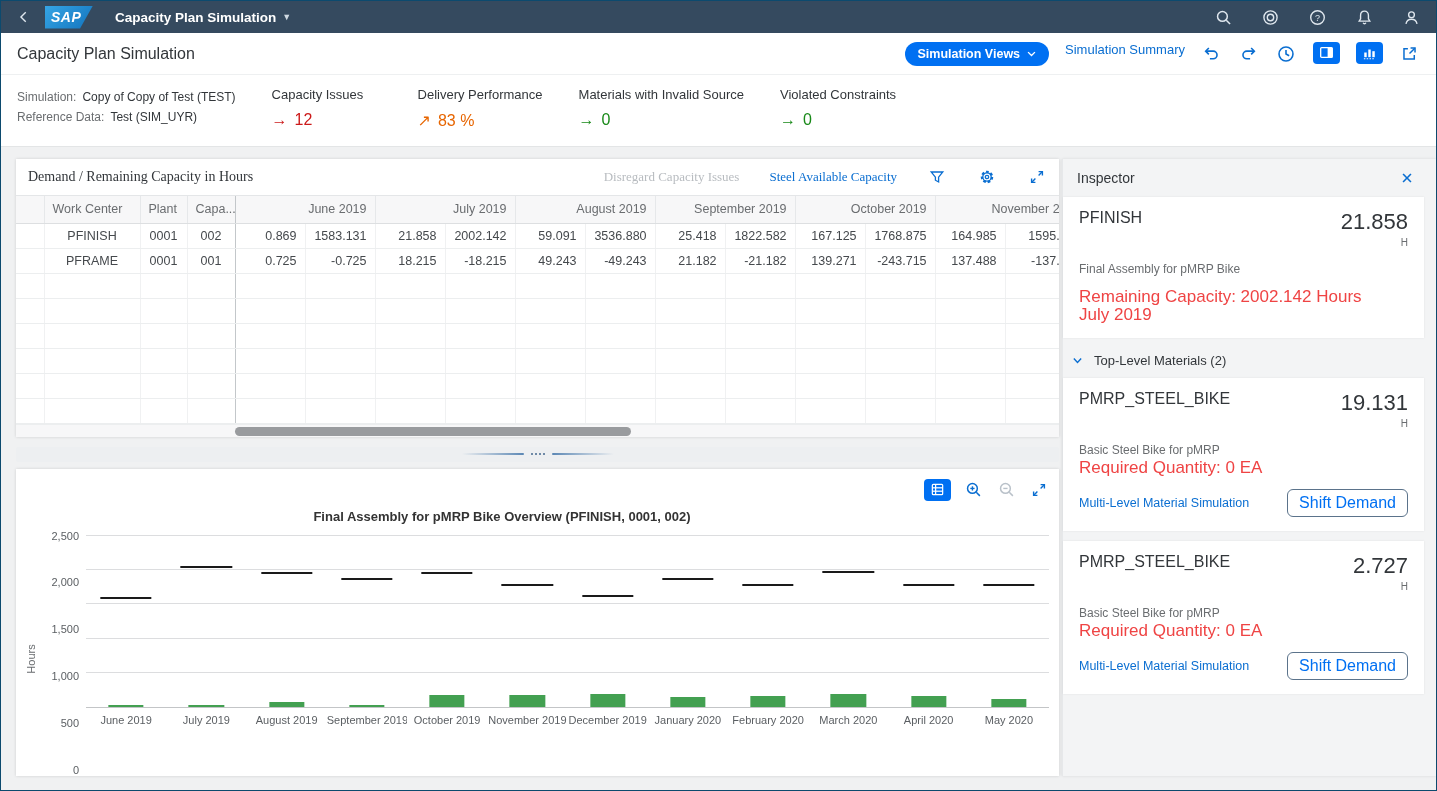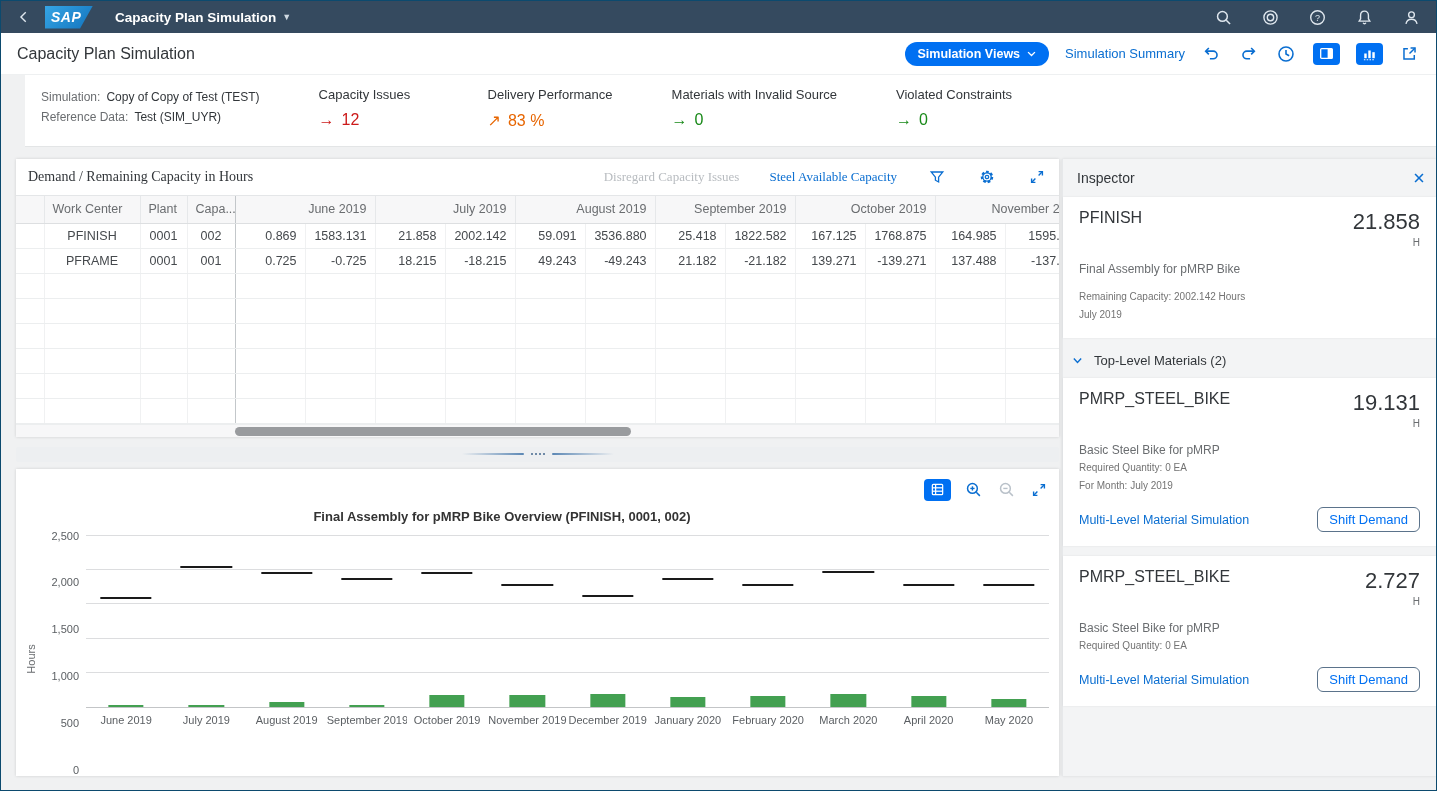--- a/index.html
+++ b/index.html
@@ -14,30 +14,30 @@
     clip-path:polygon(0 0,100% 0,calc(100% - 13px) 100%,0 100%); color:#fff; font-weight:bold; font-style:italic;
     font-size:14px; display:flex; align-items:center; padding-left:6px; letter-spacing:.5px; }
   .shell-title { color:#fff; font-size:13.5px; font-weight:700; display:flex; align-items:center; gap:6px; margin-left:8px; cursor:pointer; }
   .shell-title .caret { font-size:9px; color:#cfd9e2; }
   .shell-right { margin-left:auto; display:flex; gap:30px; align-items:center; }
   .shell-right svg { display:block; cursor:pointer; }
 
   
   .page-header { height:42px; background:#fff; display:flex; align-items:center; padding:0 16px; flex:0 0 auto; border-bottom:1px solid #eef0f1; }
   .page-title { font-size:16px; color:#32363a; }
-  .ph-right { margin-left:auto; display:flex; align-items:center; gap:16px; }
+  .ph-right { margin-left:auto; display:flex; gap:16px; }
   .btn-views { background:#0070f2; color:#fff; border:none; border-radius:15px; font-size:12.5px; font-weight:700;
     padding:5px 12px; display:flex; align-items:center; gap:6px; cursor:pointer; font-family:inherit; }
   .link { color:#0a6ed1; font-size:13px; cursor:pointer; text-decoration:none; }
   .ic-btn { color:#0a6ed1; display:flex; align-items:center; cursor:pointer; background:none; border:none; padding:2px; }
   .ic-btn.disabled { color:#b9c1c9; cursor:default; }
   .tgl { width:27px; height:22px; background:#0070f2; border:none; border-radius:4px; display:flex; align-items:center; justify-content:center; cursor:pointer; }
 
   
-  .kpi-strip { background:#fff; padding:12px 16px 16px; display:flex; gap:59px; flex:0 0 auto; border-bottom:1px solid #e3e5e6;margin-left:24px; }
+  .kpi-strip { background:#fff; padding:12px 16px 16px; display:flex; gap:36px; flex:0 0 auto; border-bottom:1px solid #e3e5e6; }
   .sim-block { font-size:12px; line-height:20px; }
   .sim-block .lbl { color:#6a6d70; margin-right:6px; }
   .sim-block .val { color:#32363a; }
   .kpi { min-width:110px; }
   .kpi .kpi-label { font-size:13px; color:#32363a; margin-bottom:9px; }
   .kpi .kpi-value { font-size:16px; display:flex; gap:7px; align-items:baseline; }
 
   
   .main { flex:1; display:flex; gap:3px; padding:12px 0 14px 15px; min-height:0; }
   .left-col { flex:1; min-width:0; display:flex; flex-direction:column; }
@@ -87,38 +87,38 @@
   .capline { position:absolute; height:2px; left:50%; transform:translateX(-50%); width:64%; max-width:60px; }
   .x-labels { display:flex; margin-top:6px; }
   .xlabel { flex:1; text-align:center; font-size:11px; color:#5a5e62; white-space:nowrap; overflow:hidden; }
   .period { text-align:center; font-size:11px; color:#6a6d70; margin:18px 128px 4px 55px; }
   .legend { width:126px; padding:6px 0 0 6px; display:flex; flex-direction:column; gap:8px; flex:0 0 auto; }
   .lrow { display:flex; align-items:center; gap:7px; font-size:11px; color:#3c4045; }
   .lswatch { width:11px; height:11px; flex:0 0 auto; }
   .lswatch-line { width:13px; height:2px; flex:0 0 auto; }
 
   
-  .inspector { width:374px; flex:0 0 auto; background:#f3f4f5; border-left:1px solid #e6e8ea; display:flex; flex-direction:column; box-shadow:0 0 3px rgba(0,0,0,.10); }
+  .inspector { width:374px; flex:0 0 auto; background:#f3f4f5; border-left:1px solid #e6e8ea; display:flex; flex-direction:column; padding-right:12px; box-shadow:0 0 3px rgba(0,0,0,.10); }
   .insp-head { height:38px; display:flex; align-items:center; padding:0 6px 0 14px; }
   .insp-title { font-size:14px; color:#32363a; }
   .insp-close { margin-left:auto; color:#0a6ed1; background:none; border:none; cursor:pointer; display:flex; padding:4px; }
   .card { background:#fff; padding:12px 16px 14px; box-shadow:0 0 2px rgba(0,0,0,.08); }
   .card-top { display:flex; align-items:flex-start; }
   .card-name { font-size:16px; color:#32363a; }
   .card-num { margin-left:auto; text-align:right; }
   .card-value { font-size:22px; color:#32363a; font-weight:300; }
   .card-unit { font-size:10px; color:#6a6d70; margin-top:2px; }
   .card-desc { font-size:12px; color:#6a6d70; margin-top:12px; line-height:18px; }
-  .card-line { font-size:10px; color:#737373; line-height:18px; }
+  .card-line { font-size:17px; color:#ef4444; line-height:18px; }
   .card-line.first { margin-top:10px; }
   .section-row { height:36px; display:flex; align-items:center; gap:10px; padding:0 8px; margin-top:4px; cursor:pointer; }
   .section-title { font-size:13px; color:#32363a; }
   .mat-card { margin-bottom:10px; }
   .card-foot { display:flex; align-items:center; margin-top:12px; }
-  .btn-shift { margin-left:auto; background:#fff; border:1px solid #5b738b; color:#0070f2; font-size:13px;
+  .btn-shift { margin-left:auto; background:#fff; border:1px solid #5b738b; color:#0070f2; font-size:16px;
     border-radius:6px; padding:4px 11px; cursor:pointer; font-family:inherit;text-align:center; }
 </style>
 </head>
 <body>
 
 <div class="app">
 
   <div class="shell">
     <span class="back">
       <svg width="14" height="14" viewBox="0 0 16 16">
@@ -344,21 +344,21 @@
                   <td class="ctr frozen-edge">001</td>
                   <td class="num">0.725</td>
                   <td class="num">-0.725</td>
                   <td class="num">18.215</td>
                   <td class="num">-18.215</td>
                   <td class="num">49.243</td>
                   <td class="num">-49.243</td>
                   <td class="num">21.182</td>
                   <td class="num">-21.182</td>
                   <td class="num">139.271</td>
-                  <td class="num">-139.271</td>
+                  <td class="num">-243.715</td>
                   <td class="num">137.488</td>
                   <td class="num">-137.4</td>
                 </tr>
                 <tr>
                   <td></td>
                   <td></td>
                   <td></td>
                   <td class="frozen-edge"></td>
                   <td class="num"></td>
                   <td class="num"></td>
@@ -636,21 +636,20 @@
       <div class="card mat-card">
         <div class="card-top">
           <span class="card-name">PMRP_STEEL_BIKE</span>
           <span class="card-num">
               <div class="card-value">19.131</div>
               <div class="card-unit">H</div>
             </span>
         </div>
         <div class="card-desc">Basic Steel Bike for pMRP</div>
         <div class="card-line">Required Quantity: 0 EA</div>
-        <div class="card-line">For Month: July 2019</div>
         <div class="card-foot">
           <a class="link" style="font-size:12.5px">Multi-Level Material Simulation</a>
           <button class="btn-shift">Shift Demand</button>
         </div>
       </div>
       <div class="card mat-card">
         <div class="card-top">
           <span class="card-name">PMRP_STEEL_BIKE</span>
           <span class="card-num">
               <div class="card-value">2.727</div>

